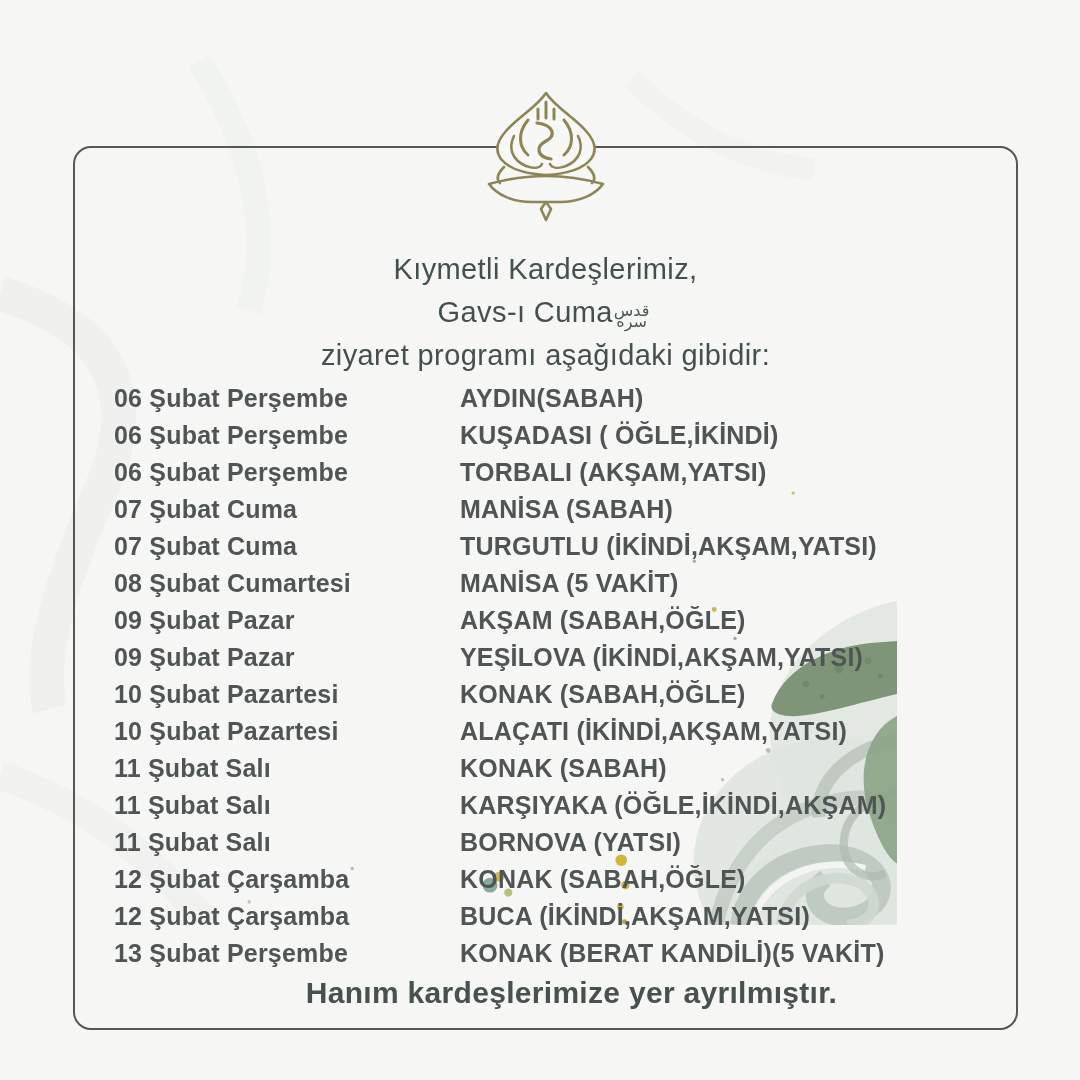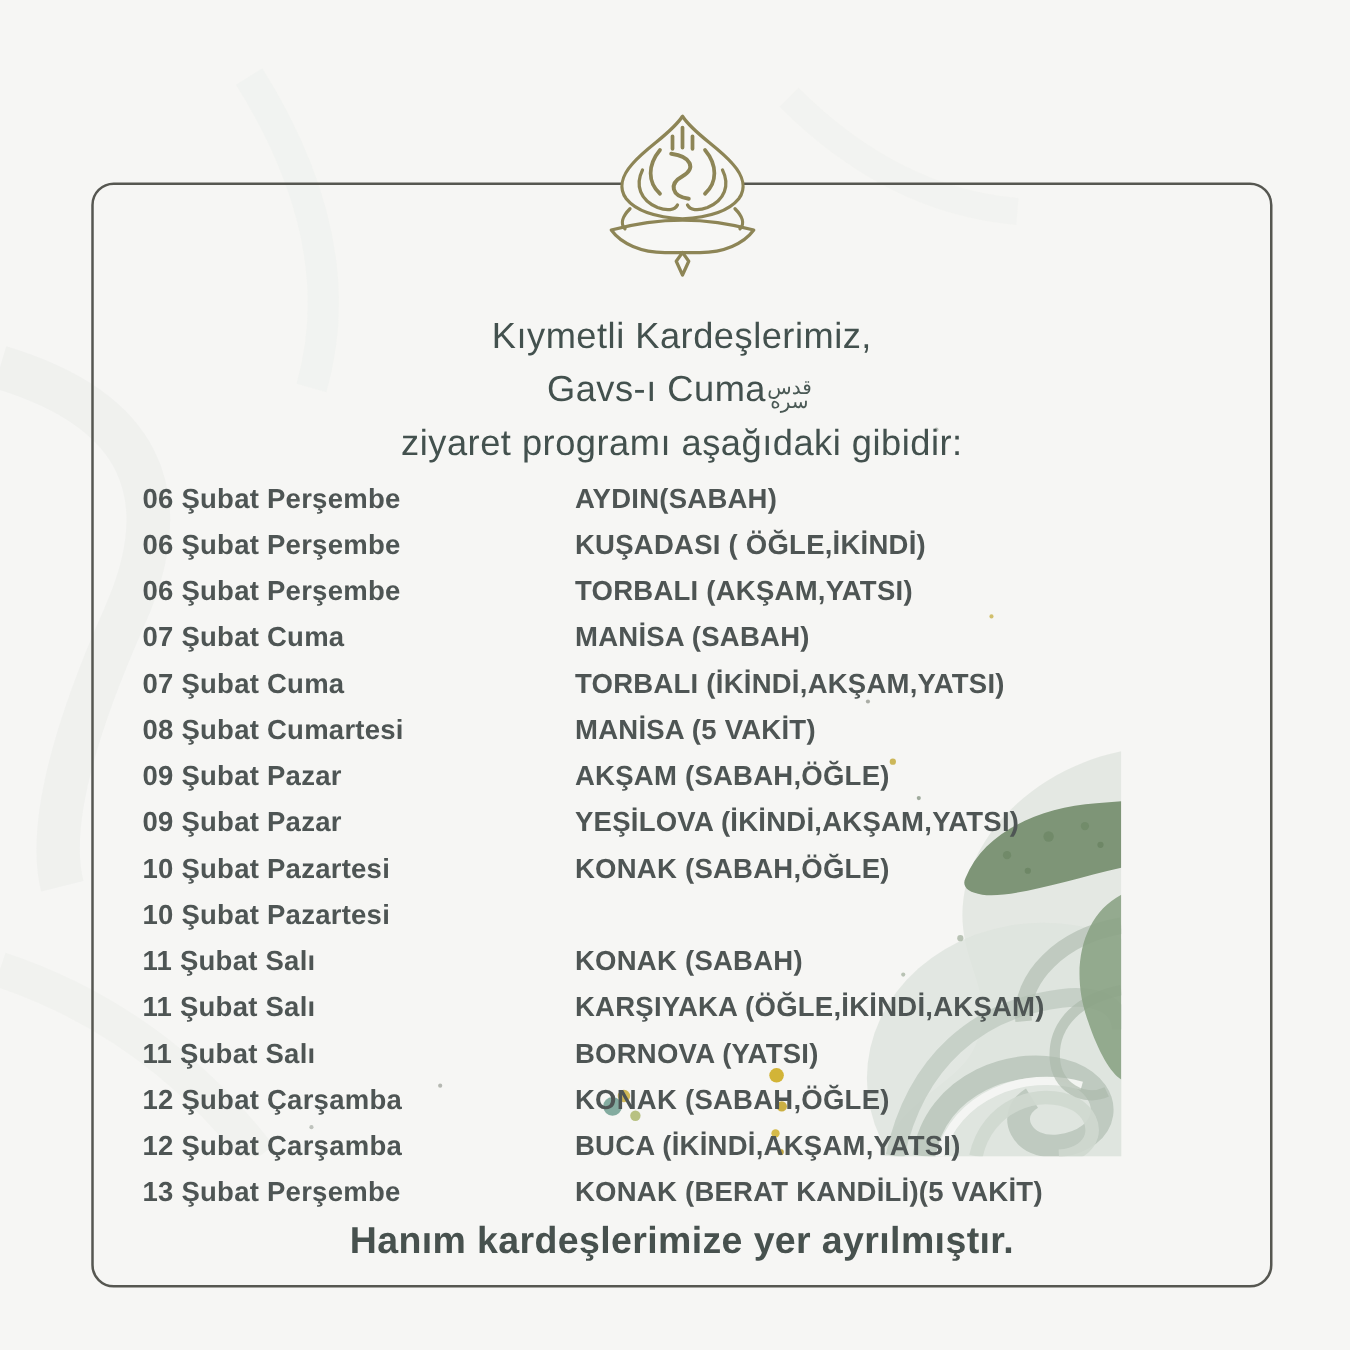--- a/index.html
+++ b/index.html
@@ -30,29 +30,30 @@
     font-size:16px;line-height:11px;color:#4a5955;
     margin:0 4px 0 1px;transform:translateY(2px);
     text-align:center;
   }
   .header .seal span{display:block;}
   .schedule{
     position:absolute;left:114px;top:352px;width:892px;z-index:2;
   }
   .srow{
     display:flex;height:37px;line-height:37px;
-    font-weight:bold;font-size:22px;color:#4e5554;letter-spacing:0.2px;
+    font-weight:bold;font-size:25px;color:#4e5554;letter-spacing:0.2px;
     white-space:nowrap;
   }
   .srow .date{width:346px;flex:0 0 346px;}
   .srow .loc{flex:1;}
   .footer{
     position:absolute;left:73px;top:948px;width:945px;z-index:2;
     text-align:center;font-weight:bold;font-size:30px;color:#47514e;
     letter-spacing:0.3px;
+    padding-left:26px;
   }
 </style>
 </head>
 <body>
 
 <div class="stage">
 
   <svg class="bg-art" viewBox="0 0 1080 1080" xmlns="http://www.w3.org/2000/svg">
 
     <path d="M0,320 Q200,380 120,560 T60,820" stroke="#ebedeA" stroke-width="42" fill="none" opacity="0.55"></path>
@@ -149,21 +150,21 @@
       <div class="loc">TORBALI (AKŞAM,YATSI)</div>
     </div>
 
     <div class="srow">
       <div class="date">07 Şubat Cuma</div>
       <div class="loc">MANİSA (SABAH)</div>
     </div>
 
     <div class="srow">
       <div class="date">07 Şubat Cuma</div>
-      <div class="loc">TORBALI (İKİNDİ,AKŞAM,YATSI)</div>
+      <div class="loc">TURGUTLU (İKİNDİ,AKŞAM,YATSI)</div>
     </div>
 
     <div class="srow">
       <div class="date">08 Şubat Cumartesi</div>
       <div class="loc">MANİSA (5 VAKİT)</div>
     </div>
 
     <div class="srow">
       <div class="date">09 Şubat Pazar</div>
       <div class="loc">AKŞAM (SABAH,ÖĞLE)</div>
@@ -174,20 +175,21 @@
       <div class="loc">YEŞİLOVA (İKİNDİ,AKŞAM,YATSI)</div>
     </div>
 
     <div class="srow">
       <div class="date">10 Şubat Pazartesi</div>
       <div class="loc">KONAK (SABAH,ÖĞLE)</div>
     </div>
 
     <div class="srow">
       <div class="date">10 Şubat Pazartesi</div>
+      <div class="loc">ALAÇATI (İKİNDİ,AKŞAM,YATSI)</div>
     </div>
 
     <div class="srow">
       <div class="date">11 Şubat Salı</div>
       <div class="loc">KONAK (SABAH)</div>
     </div>
 
     <div class="srow">
       <div class="date">11 Şubat Salı</div>
       <div class="loc">KARŞIYAKA (ÖĞLE,İKİNDİ,AKŞAM)</div>

